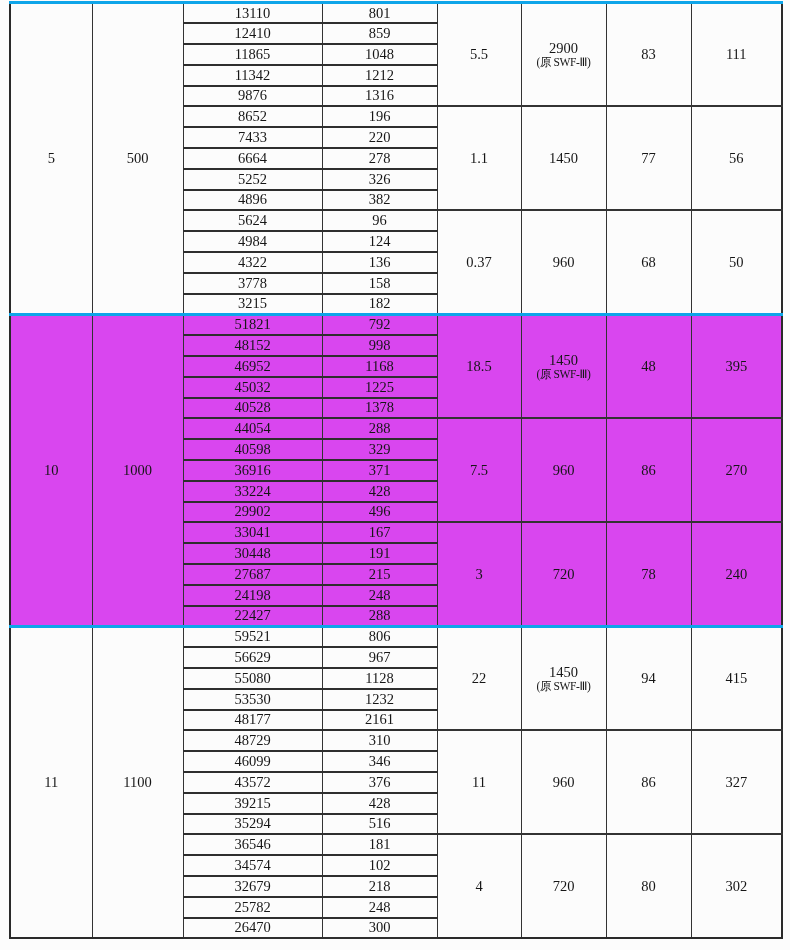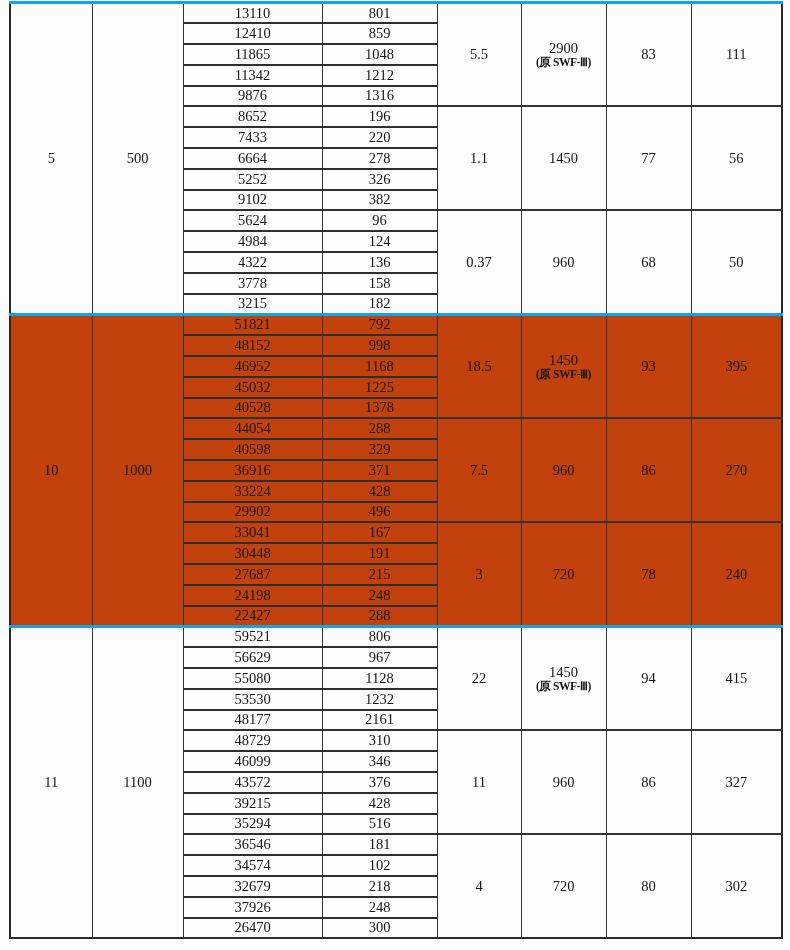--- a/index.html
+++ b/index.html
@@ -33,30 +33,29 @@
     font-size: 14.5px;
     line-height: 1.05;
     overflow: hidden;
   }
   td.flow-cell, td.pressure-cell {
     border-top: 2px solid #2e2e2e;
     border-bottom: 2px solid #2e2e2e;
   }
   tr.group-start td { border-top-width: 2px; }
   tr.section-start td { border-top: 3px solid #0ea5e9; }
-  tr.shaded td { background: #c2410c; margin-left: 20px; }
+  tr.shaded td { background: #d946ef; margin-left: 20px; }
   td.model-cell, td.size-cell { font-size: 14.5px; }
   .speed-value { display: block; }
   .speed-note {
     display: block;
     font-size: 11.5px;
     letter-spacing: -0.4px;
     margin-top: 0px;
     white-space: nowrap;
-    font-weight: bold;
   }
 </style>
 </head>
 <body>
 
 <div class="scan-page">
   <table class="spec">
     <colgroup>
       <col style="width:82px">
       <col style="width:91px">
@@ -113,21 +112,21 @@
         </tr>
         <tr>
           <td class="flow-cell">6664</td>
           <td class="pressure-cell">278</td>
         </tr>
         <tr>
           <td class="flow-cell">5252</td>
           <td class="pressure-cell">326</td>
         </tr>
         <tr>
-          <td class="flow-cell">9102</td>
+          <td class="flow-cell">4896</td>
           <td class="pressure-cell">382</td>
         </tr>
         <tr class="group-start">
           <td class="flow-cell">5624</td>
           <td class="pressure-cell">96</td>
           <td class="power-cell" rowspan="5">0.37</td>
           <td class="speed-cell" rowspan="5">
             <span class="speed-value">960</span>
           </td>
           <td class="efficiency-cell" rowspan="5">68</td>
@@ -152,21 +151,21 @@
         <tr class="shaded group-start section-start">
           <td class="model-cell" rowspan="15">10</td>
           <td class="size-cell" rowspan="15">1000</td>
           <td class="flow-cell">51821</td>
           <td class="pressure-cell">792</td>
           <td class="power-cell" rowspan="5">18.5</td>
           <td class="speed-cell" rowspan="5">
             <span class="speed-value">1450</span>
             <span class="speed-note">(原 SWF-Ⅲ)</span>
           </td>
-          <td class="efficiency-cell" rowspan="5">93</td>
+          <td class="efficiency-cell" rowspan="5">48</td>
           <td class="weight-cell" rowspan="5">395</td>
         </tr>
         <tr class="shaded">
           <td class="flow-cell">48152</td>
           <td class="pressure-cell">998</td>
         </tr>
         <tr class="shaded">
           <td class="flow-cell">46952</td>
           <td class="pressure-cell">1168</td>
         </tr>
@@ -297,21 +296,21 @@
         </tr>
         <tr>
           <td class="flow-cell">34574</td>
           <td class="pressure-cell">102</td>
         </tr>
         <tr>
           <td class="flow-cell">32679</td>
           <td class="pressure-cell">218</td>
         </tr>
         <tr>
-          <td class="flow-cell">37926</td>
+          <td class="flow-cell">25782</td>
           <td class="pressure-cell">248</td>
         </tr>
         <tr>
           <td class="flow-cell">26470</td>
           <td class="pressure-cell">300</td>
         </tr>
       </tbody>
   </table>
 </div>
 

